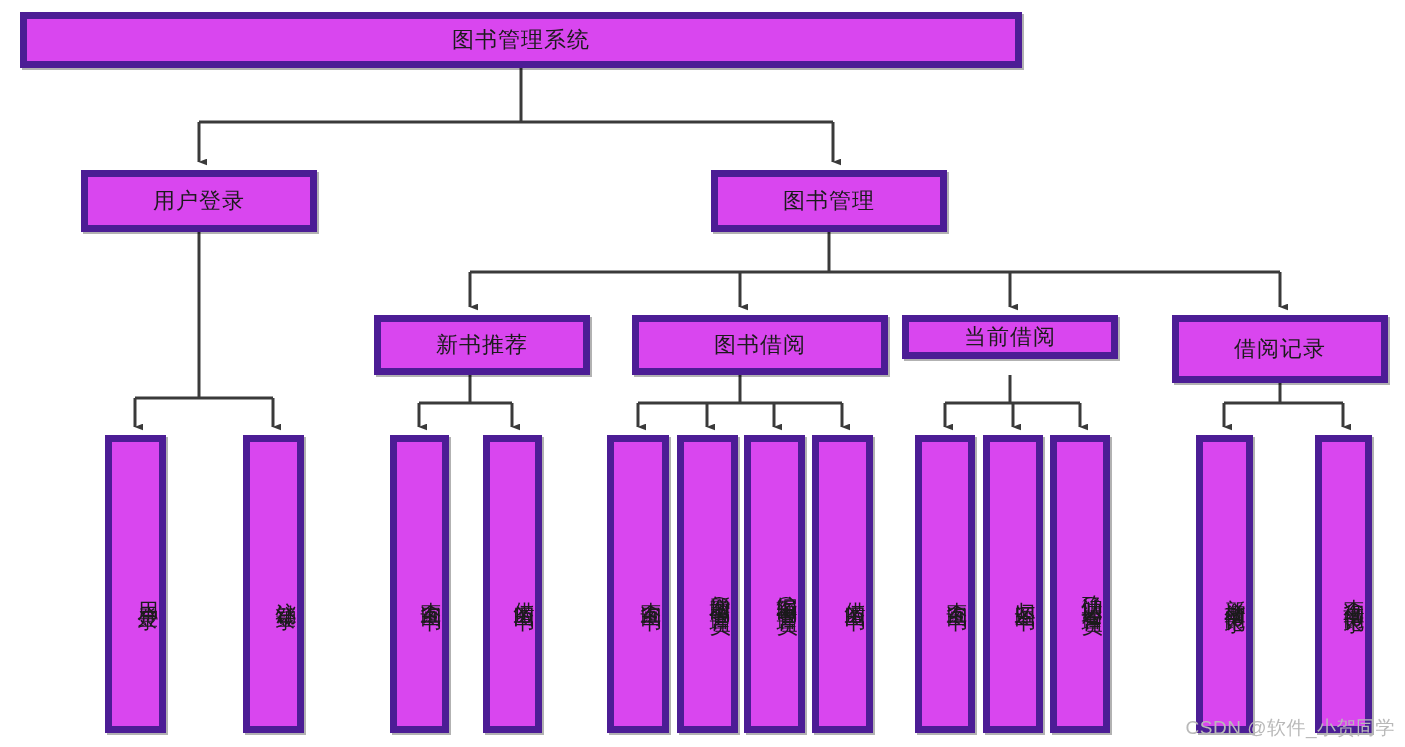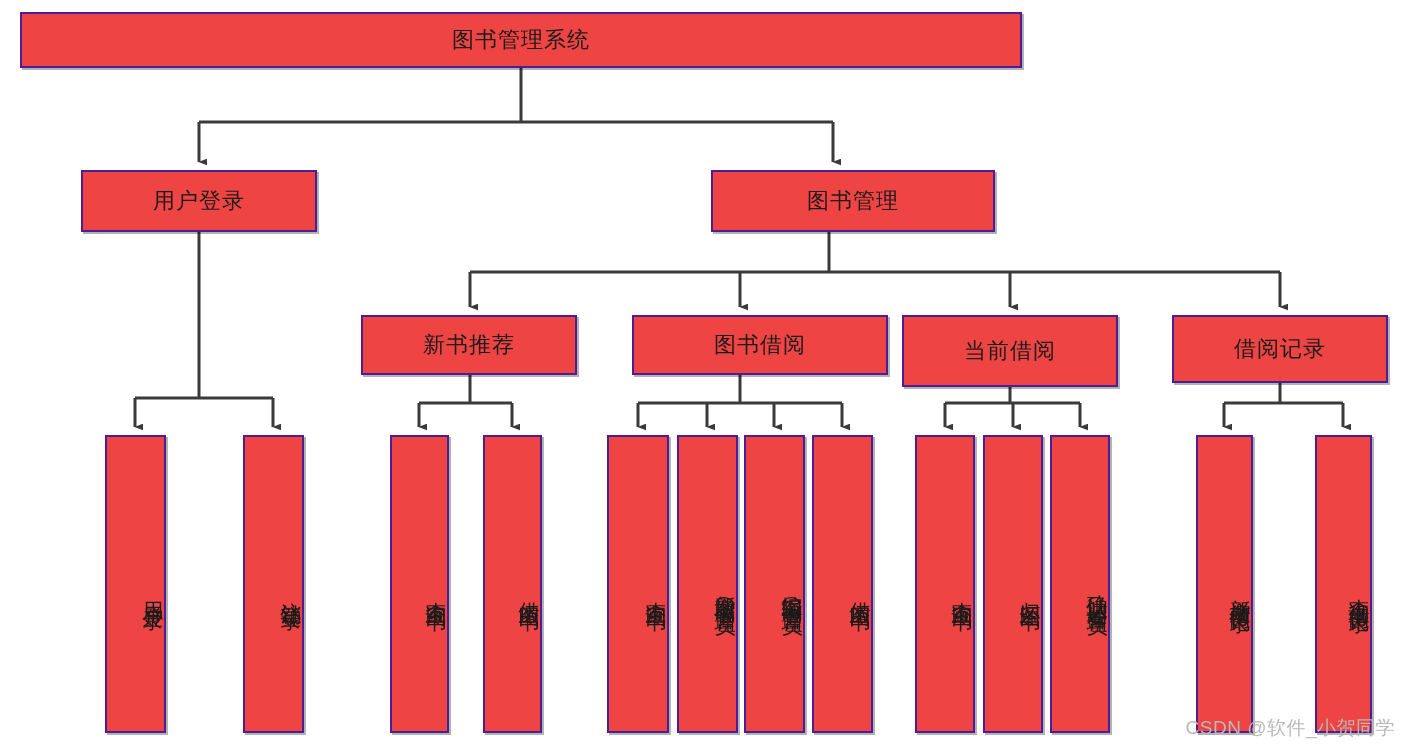--- a/index.html
+++ b/index.html
@@ -14,22 +14,22 @@
     width:1405px;height:747px;
   }
   svg.connectors{
     position:absolute;left:0;top:0;
     width:1405px;height:747px;
     pointer-events:none;
   }
   .node{
     position:absolute;
     box-sizing:border-box;
-    background:#ef4444;
-    border:2px solid #4c1d95;
+    background:#d946ef;
+    border:7px solid #4c1d95;
     box-shadow:2px 2px 0 rgba(0,0,0,0.30);
     display:flex;
     align-items:center;
     justify-content:center;
     color:#1b1b1b;
     z-index:2;
   }
   .node.horizontal{
     font-size:22px;
     letter-spacing:1px;
@@ -107,31 +107,31 @@
       </g>
   </svg>
 
   <div class="node horizontal" style="left: 20px; top: 12px; width: 1002px; height: 56px;">
     <span class="lbl">图书管理系统</span>
   </div>
 
   <div class="node horizontal" style="left: 81px; top: 170px; width: 236px; height: 62px;">
     <span class="lbl">用户登录</span>
   </div>
-  <div class="node horizontal" style="left: 711px; top: 170px; width: 284px; height: 62px;">
+  <div class="node horizontal" style="left: 711px; top: 170px; width: 236px; height: 62px;">
     <span class="lbl">图书管理</span>
   </div>
 
-  <div class="node horizontal" style="left: 361px; top: 315px; width: 216px; height: 60px;">
+  <div class="node horizontal" style="left: 374px; top: 315px; width: 216px; height: 60px;">
     <span class="lbl">新书推荐</span>
   </div>
   <div class="node horizontal" style="left: 632px; top: 315px; width: 256px; height: 60px;">
     <span class="lbl">图书借阅</span>
   </div>
-  <div class="node horizontal" style="left: 902px; top: 315px; width: 216px; height: 72px;">
+  <div class="node horizontal" style="left: 902px; top: 315px; width: 216px; height: 44px;">
     <span class="lbl">当前借阅</span>
   </div>
   <div class="node horizontal" style="left: 1172px; top: 315px; width: 216px; height: 68px;">
     <span class="lbl">借阅记录</span>
   </div>
 
   <div class="node vertical" style="left: 105px; top: 435px; width: 61px; height: 298px;">
     <span class="lbl">用户登录</span>
   </div>
   <div class="node vertical" style="left: 243px; top: 435px; width: 61px; height: 298px;">

